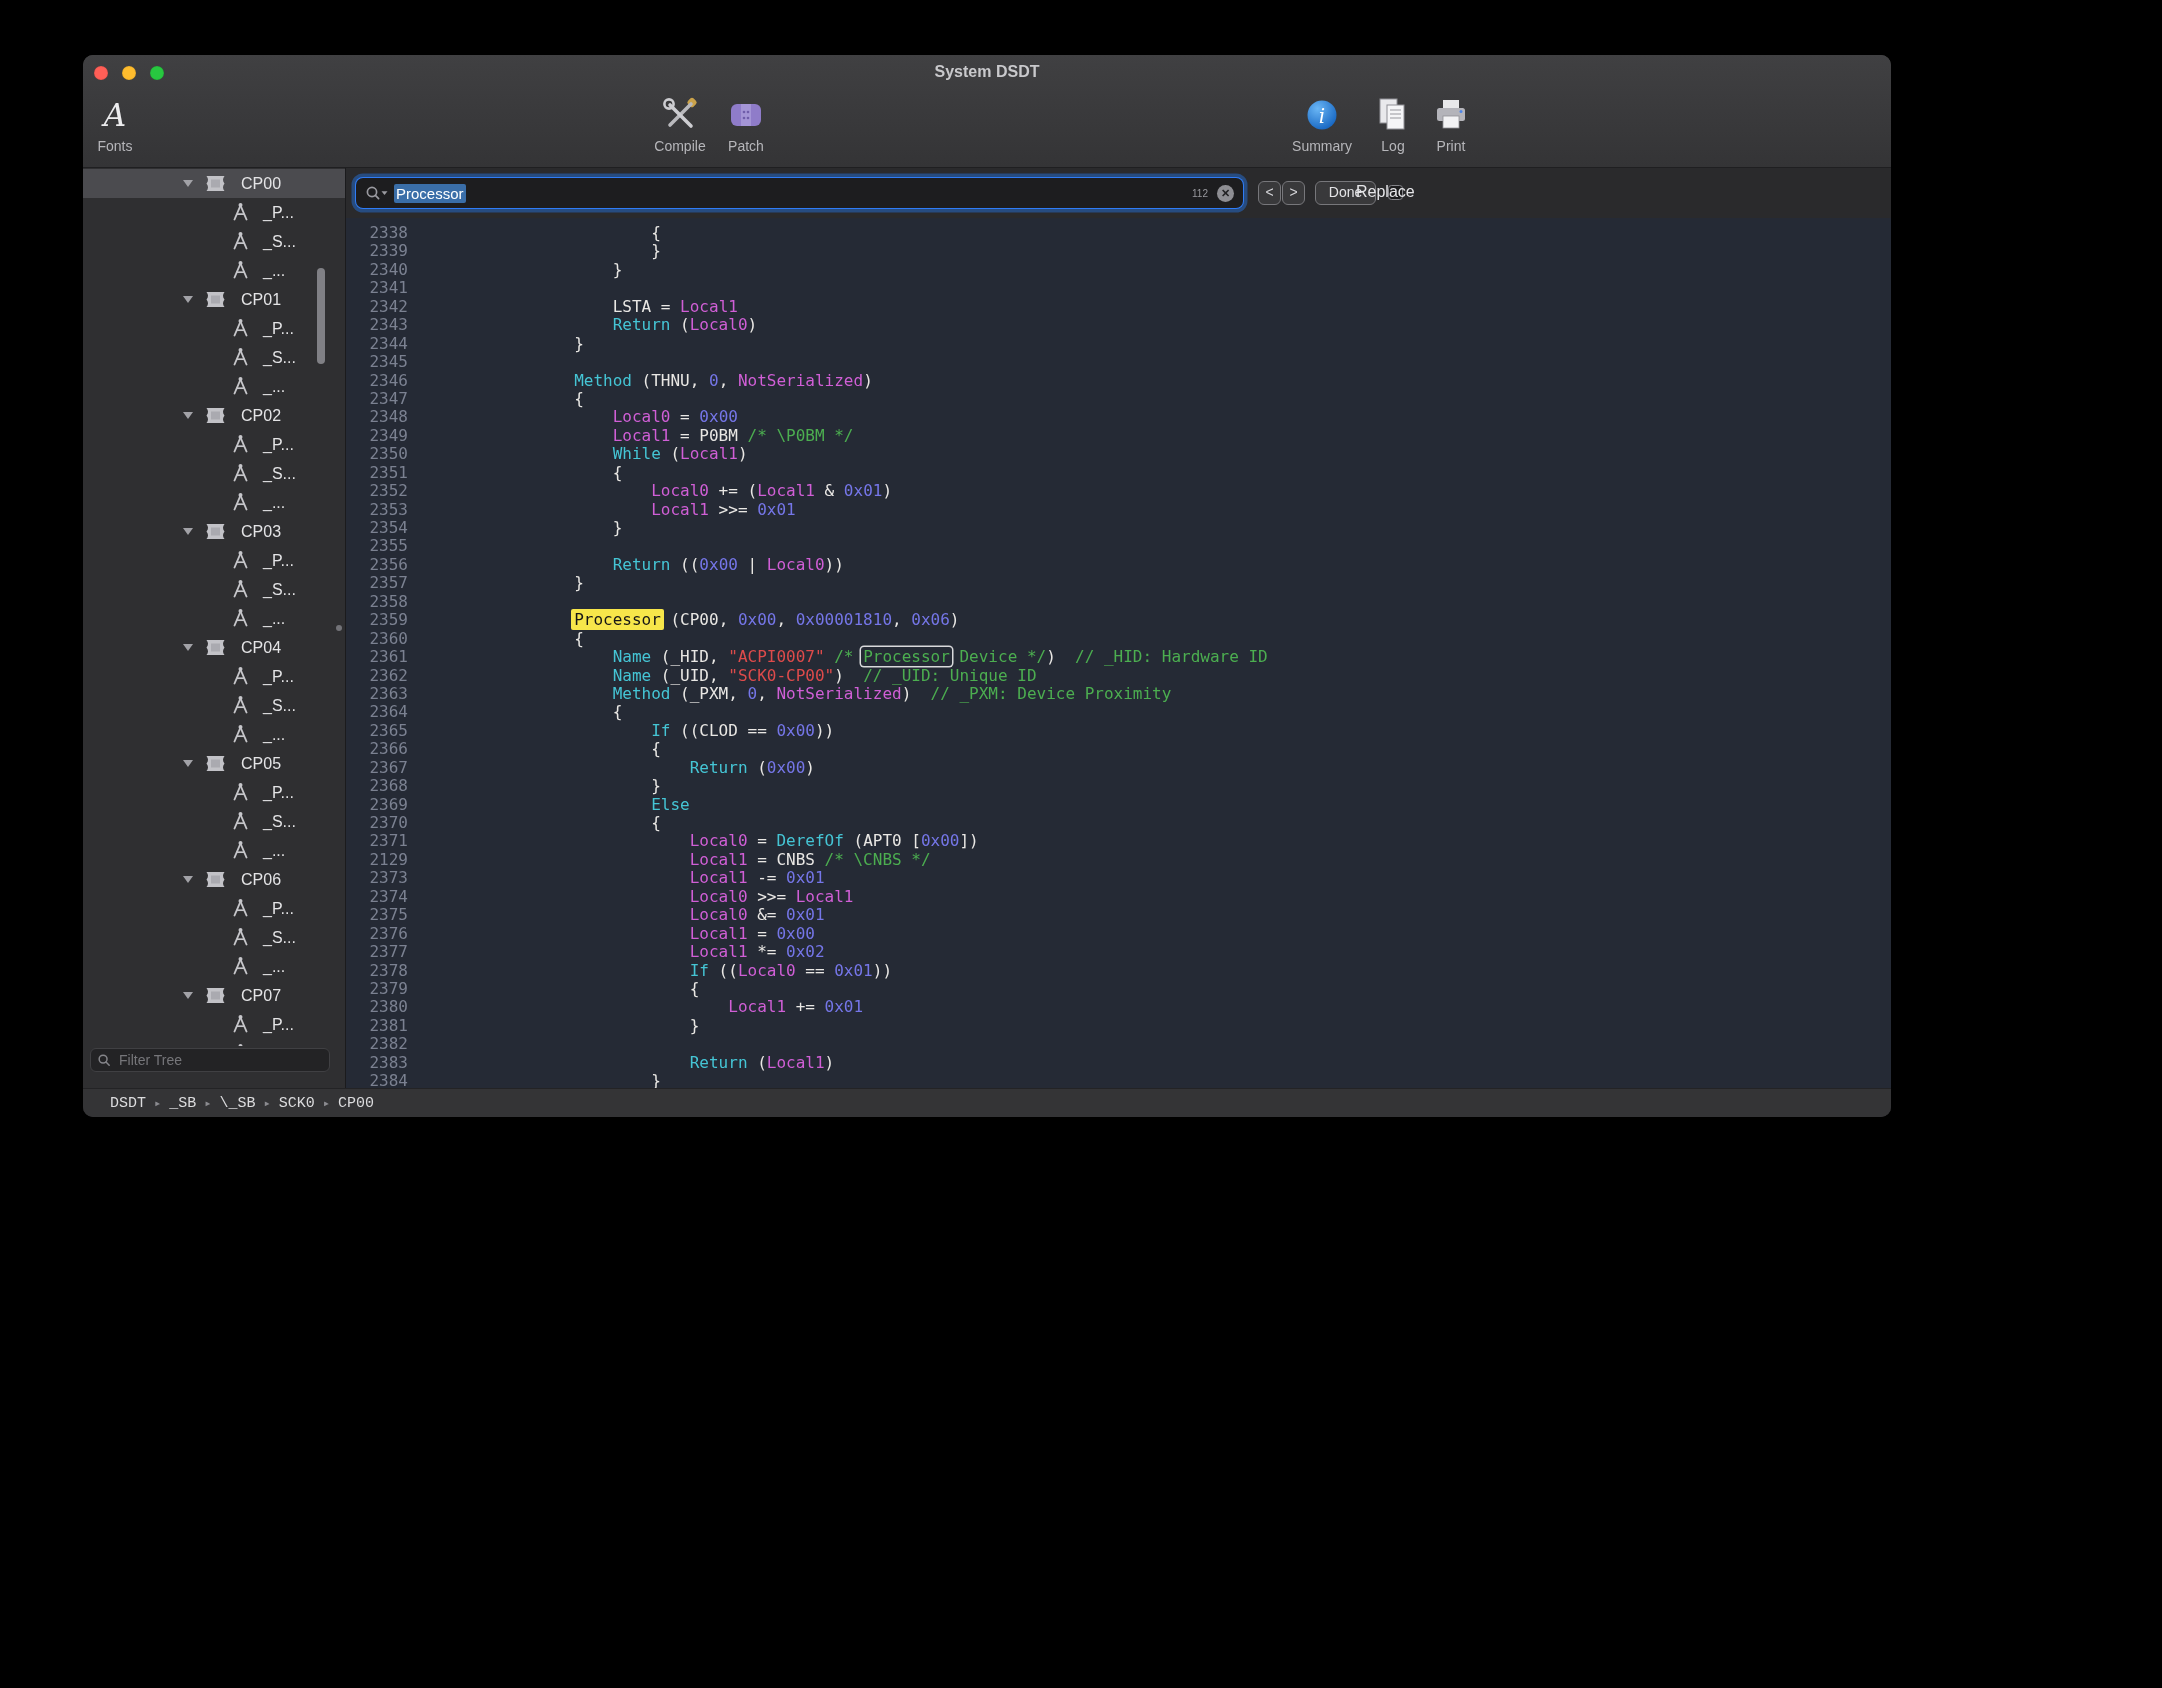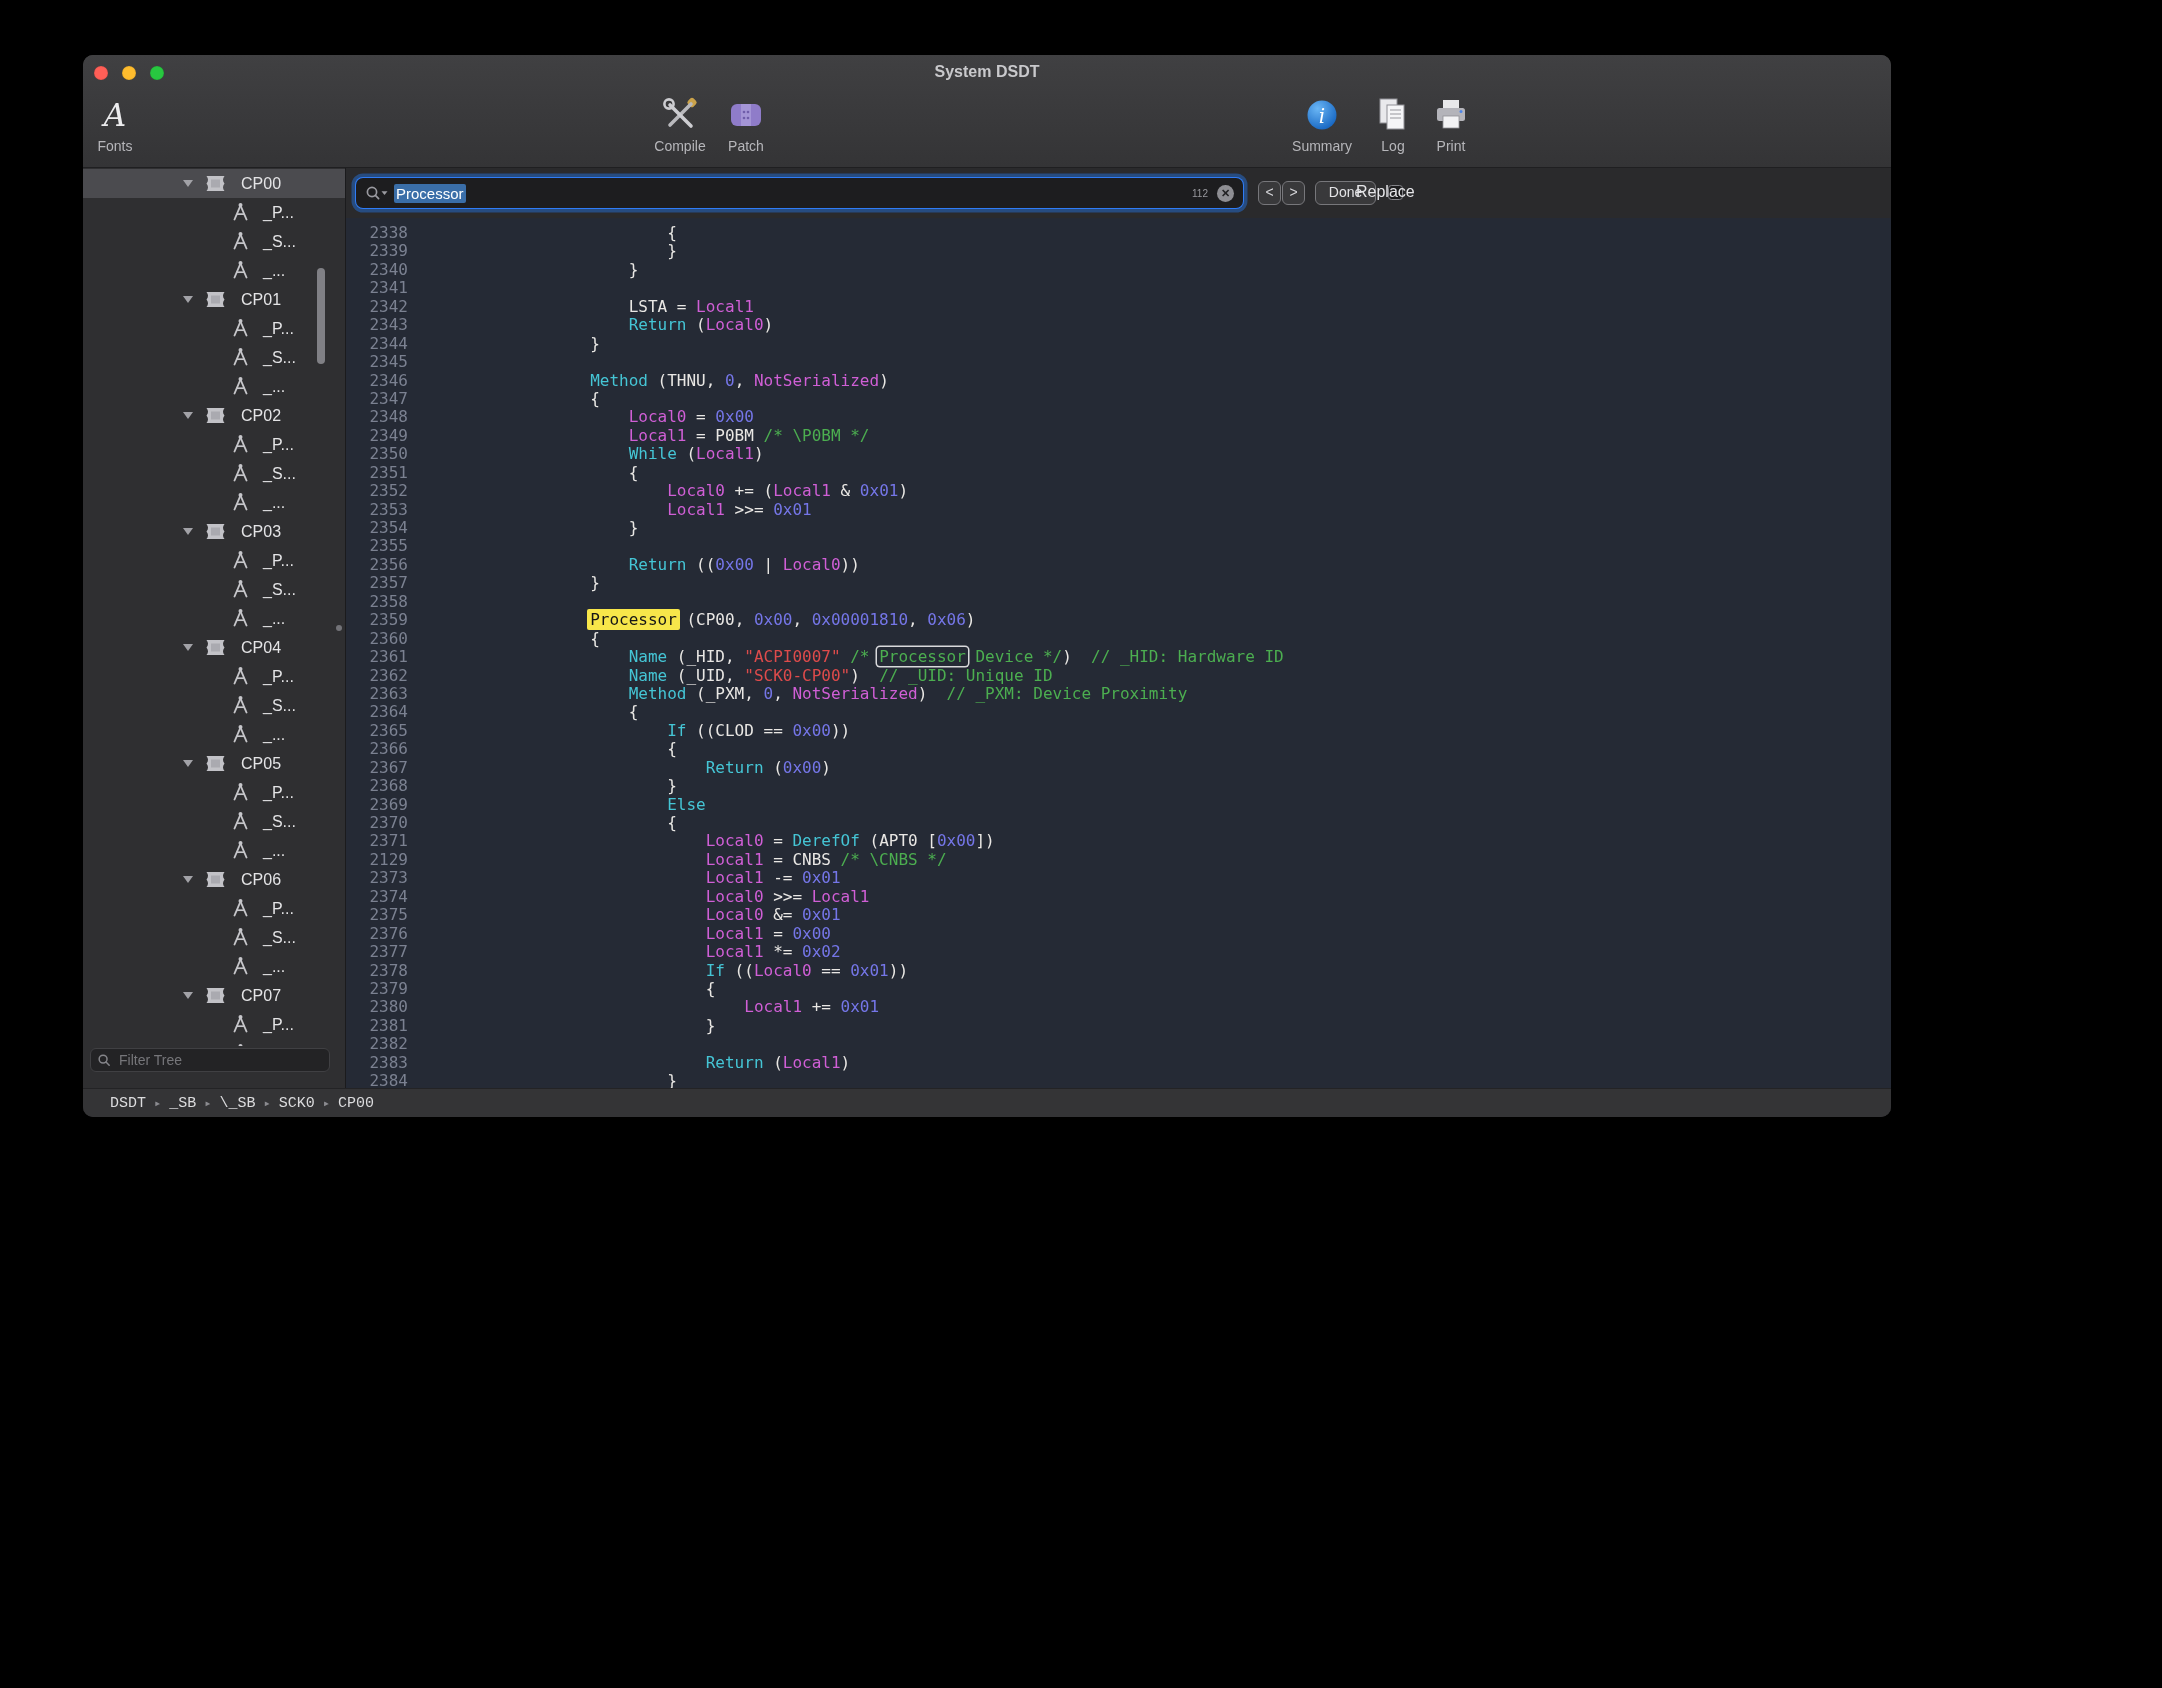--- a/index.html
+++ b/index.html
@@ -68,21 +68,21 @@
   .navbtn.next{left:936px;}
   .donebtn{position:absolute;left:969px;top:13px;width:61px;height:24px;background:#39393b;border:1px solid #77777b;
            border-radius:6px;color:#e3e3e6;font-size:14px;text-align:center;line-height:21px;box-sizing:border-box;}
   .replace-check{position:absolute;left:1042px;top:17px;width:15px;height:15px;background:#1d1d1f;
                  border:1px solid #85858a;border-radius:3.5px;box-sizing:border-box;}
   .replace-label{position:absolute;left:1010px;top:15px;font-size:16px;color:#e6e6e9;}
 
   
   .editor{position:absolute;left:263px;top:163px;right:0;bottom:29px;background:#252a35;overflow:hidden;padding-top:6px;}
   .cline{display:flex;height:18.45px;line-height:18.45px;font-family:"DejaVu Sans Mono",monospace;
-         font-size:16px;white-space:pre;gap:16px;}
+         font-size:16px;white-space:pre;}
   .lnum{width:62px;text-align:right;color:#7b8191;flex:none;}
   .ctext{padding-left:12px;color:#e9e7e4;}
   .tk-k{color:var(--keyword,#45c5d5);}
   .tk-v{color:var(--variable,#d05fd6);}
   .tk-n{color:var(--number,#7576e8);}
   .tk-c{color:var(--comment,#4cae50);}
   .tk-s{color:var(--string,#de4b4b);}
   .tk-y{background:var(--match-highlight,#f7e64a);color:#161616;border-radius:2px;padding:1px 3px;margin:-1px -3px;}
   .tk-b{color:var(--comment,#4cae50);box-shadow:0 0 0 1.5px #d9d9dc;border-radius:3px;padding:0 2px;margin:0 -2px;}
 

